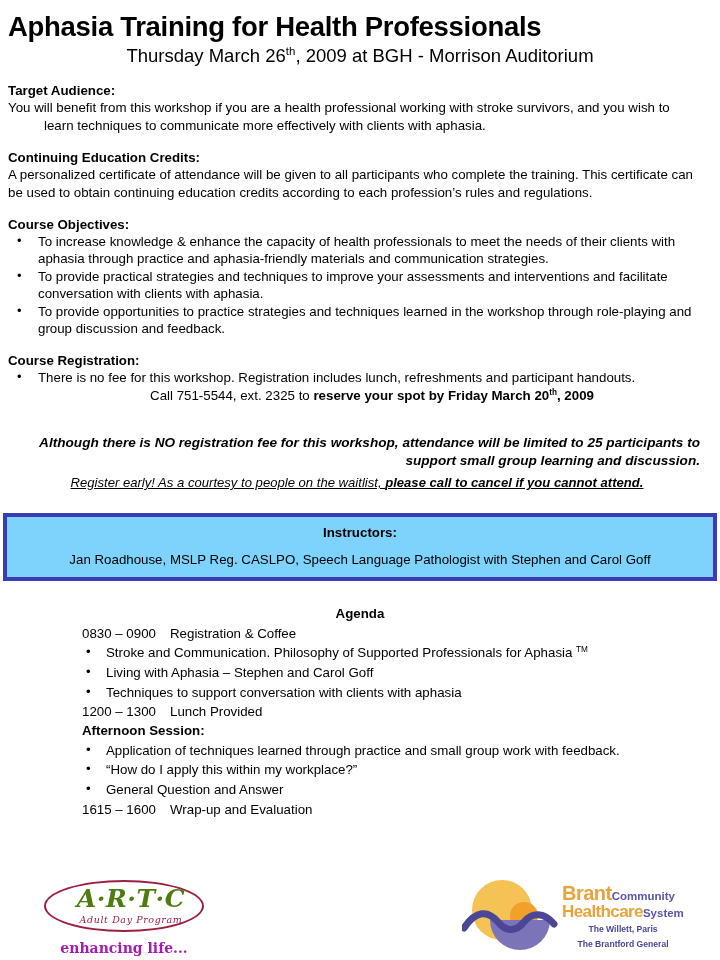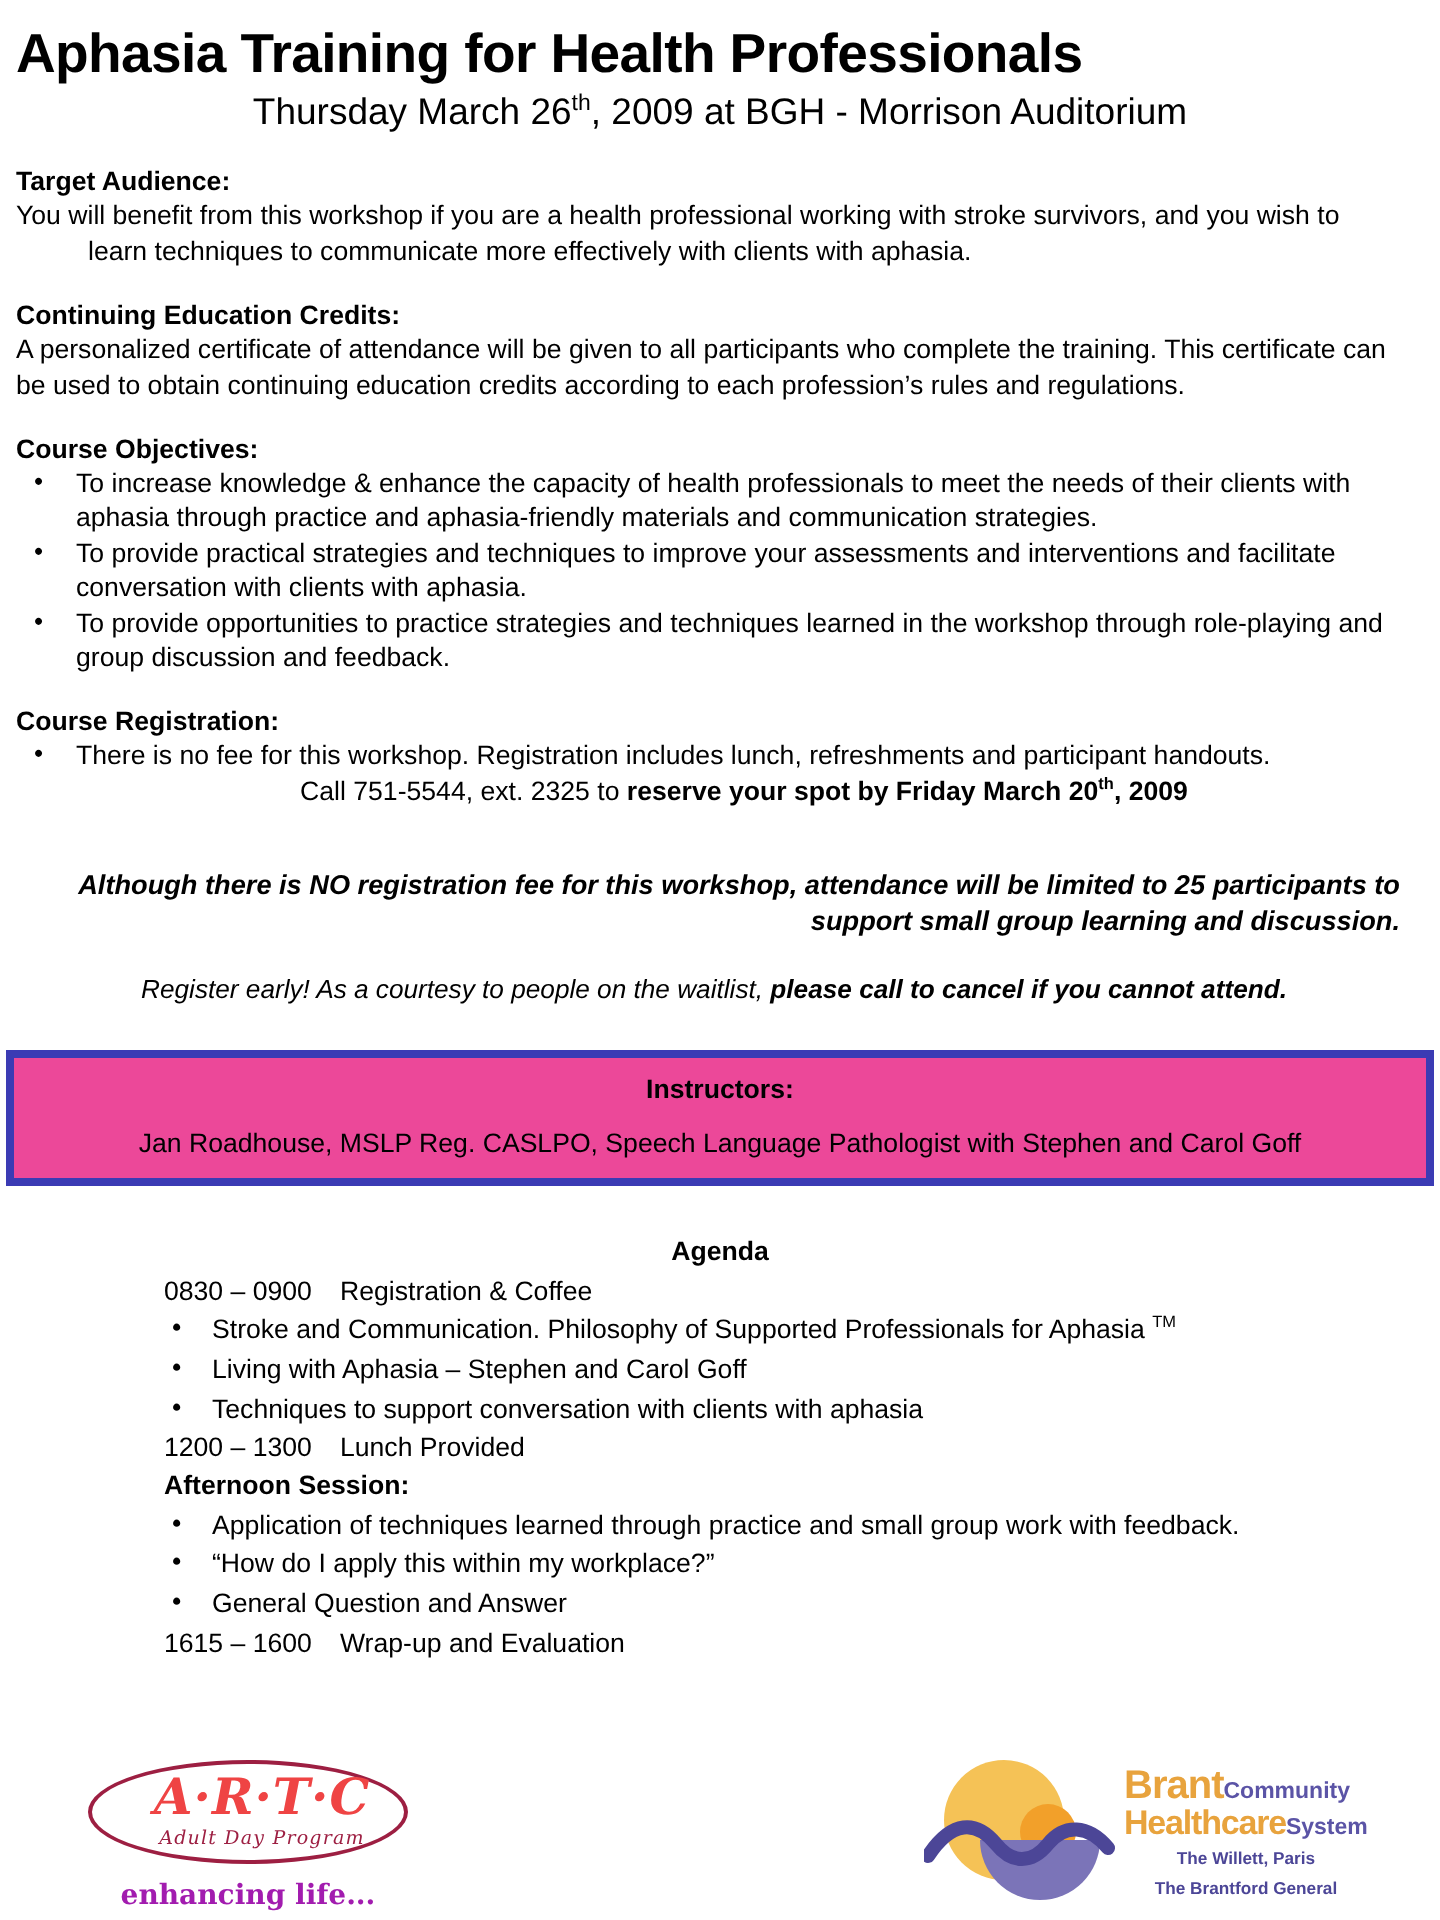--- a/index.html
+++ b/index.html
@@ -105,35 +105,36 @@
   .notice {
     margin-top: 30px;
     text-align: right;
     font-size: 13.6px;
     font-weight: bold;
     font-style: italic;
     line-height: 1.32;
     padding: 0 6px;
   }
   .notice2 {
-    margin-top: 16px;
+    margin-top: 4px;
     text-align: center;
     font-size: 13.1px;
     font-style: italic;
     line-height: 1.32;
+    text-decoration: underline;
   }
   .notice2 b { font-weight: bold; }
 
   
   .instructors-box {
     margin: 22px 3px 0 3px;
     border: 4px solid #3b3bb4;
     padding: 7px 6px 9px 6px;
     text-align: center;
-    background: #ec4899;
+    background: #7dd3fc;
   }
   .instructors-title {
     font-size: 13.3px;
     font-weight: bold;
     line-height: 1.3;
   }
   .instructors-names {
     font-size: 13.3px;
     line-height: 1.3;
     margin-top: 9px;
@@ -212,21 +213,21 @@
   }
   .artc-letters {
     position: absolute;
     left: 0; right: 0;
     top: 6px;
     text-align: center;
     font-family: "DejaVu Serif", serif;
     font-style: italic;
     font-weight: bold;
     font-size: 25px;
-    color: #ef4444;
+    color: #4d7c0f;
     letter-spacing: 0.5px;
   }
   .artc-sub {
     position: absolute;
     left: 0; right: 0;
     top: 36px;
     text-align: center;
     font-family: "DejaVu Serif", serif;
     font-style: italic;
     font-size: 9.5px;

